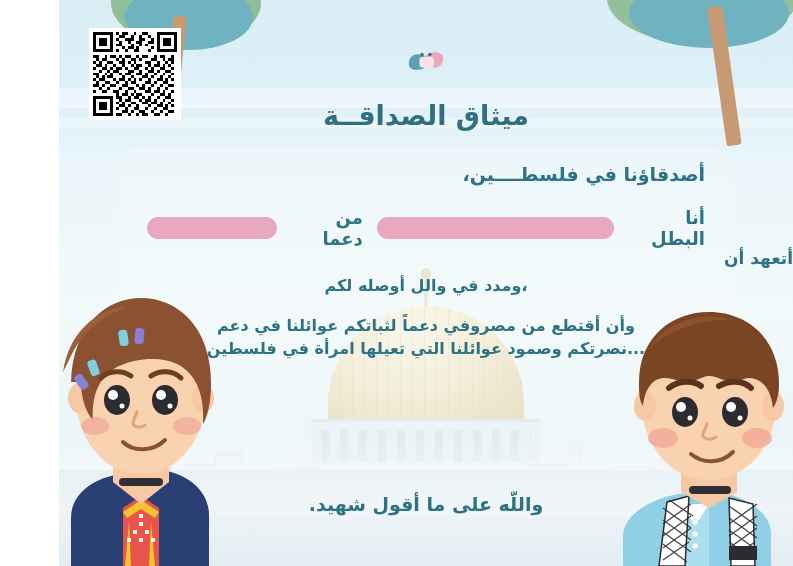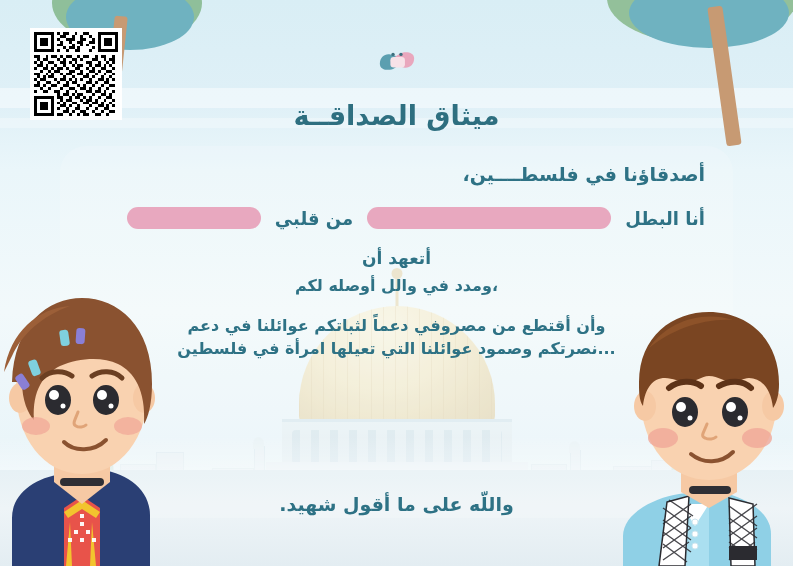--- a/index.html
+++ b/index.html
@@ -5,21 +5,21 @@
   html, body {
     margin: 0;
     padding: 0;
     background: #ffffff;
   }
   body {
     font-family: "DejaVu Sans", "Liberation Sans", sans-serif;
   }
   .card {
     position: relative;
-    width: 793px;
+    width: 734px;
     height: 566px;
     overflow: hidden;
     background: linear-gradient(180deg, #d9eef5 0%, #dff0f7 18%, #eaf6fa 30%, #f2f9fb 55%, #eaf5f9 78%, #dfeef5 100%);
   }
 
   
   .sky-band {
     position: absolute;
     left: 0; right: 0;
     top: 88px;
@@ -272,21 +272,20 @@
     background: #e8a8bf;
     border-radius: 12px;
   }
   .blank-name { width: 244px; }
   .blank-country { width: 134px; }
 
   .pledge-head {
     position: absolute;
     top: 248px;
     left: 0; right: 0;
-    text-align: center;
     font-size: 17px;
     font-weight: bold;
     color: #2e7285;
   }
 
   .body-lines {
     position: absolute;
     top: 274px;
     left: 72px;
     right: 72px;
@@ -609,21 +608,21 @@
 
     <div class="title">ميثاق الصداقــة</div>
 
     <div class="panel"></div>
 
     <div class="line-greeting">أصدقاؤنا في فلسطــــين،</div>
 
     <div class="line-hero">
       <span>أنا البطل</span>
       <span class="blank blank-name"></span>
-      <span>من قلبي</span>
+      <span>من دعما</span>
       <span class="blank blank-country"></span>
     </div>
 
     <div class="pledge-head">أتعهد أن</div>
 
     <div class="body-lines">
       <div class="ln">،ومدد في والل أوصله لكم</div>
       <div class="gap"></div>
       <div class="ln">وأن أقتطع من مصروفي دعماً لثباتكم عوائلنا في دعم</div>
       <div class="ln">...نصرتكم وصمود عوائلنا التي تعيلها امرأة في فلسطين</div>

